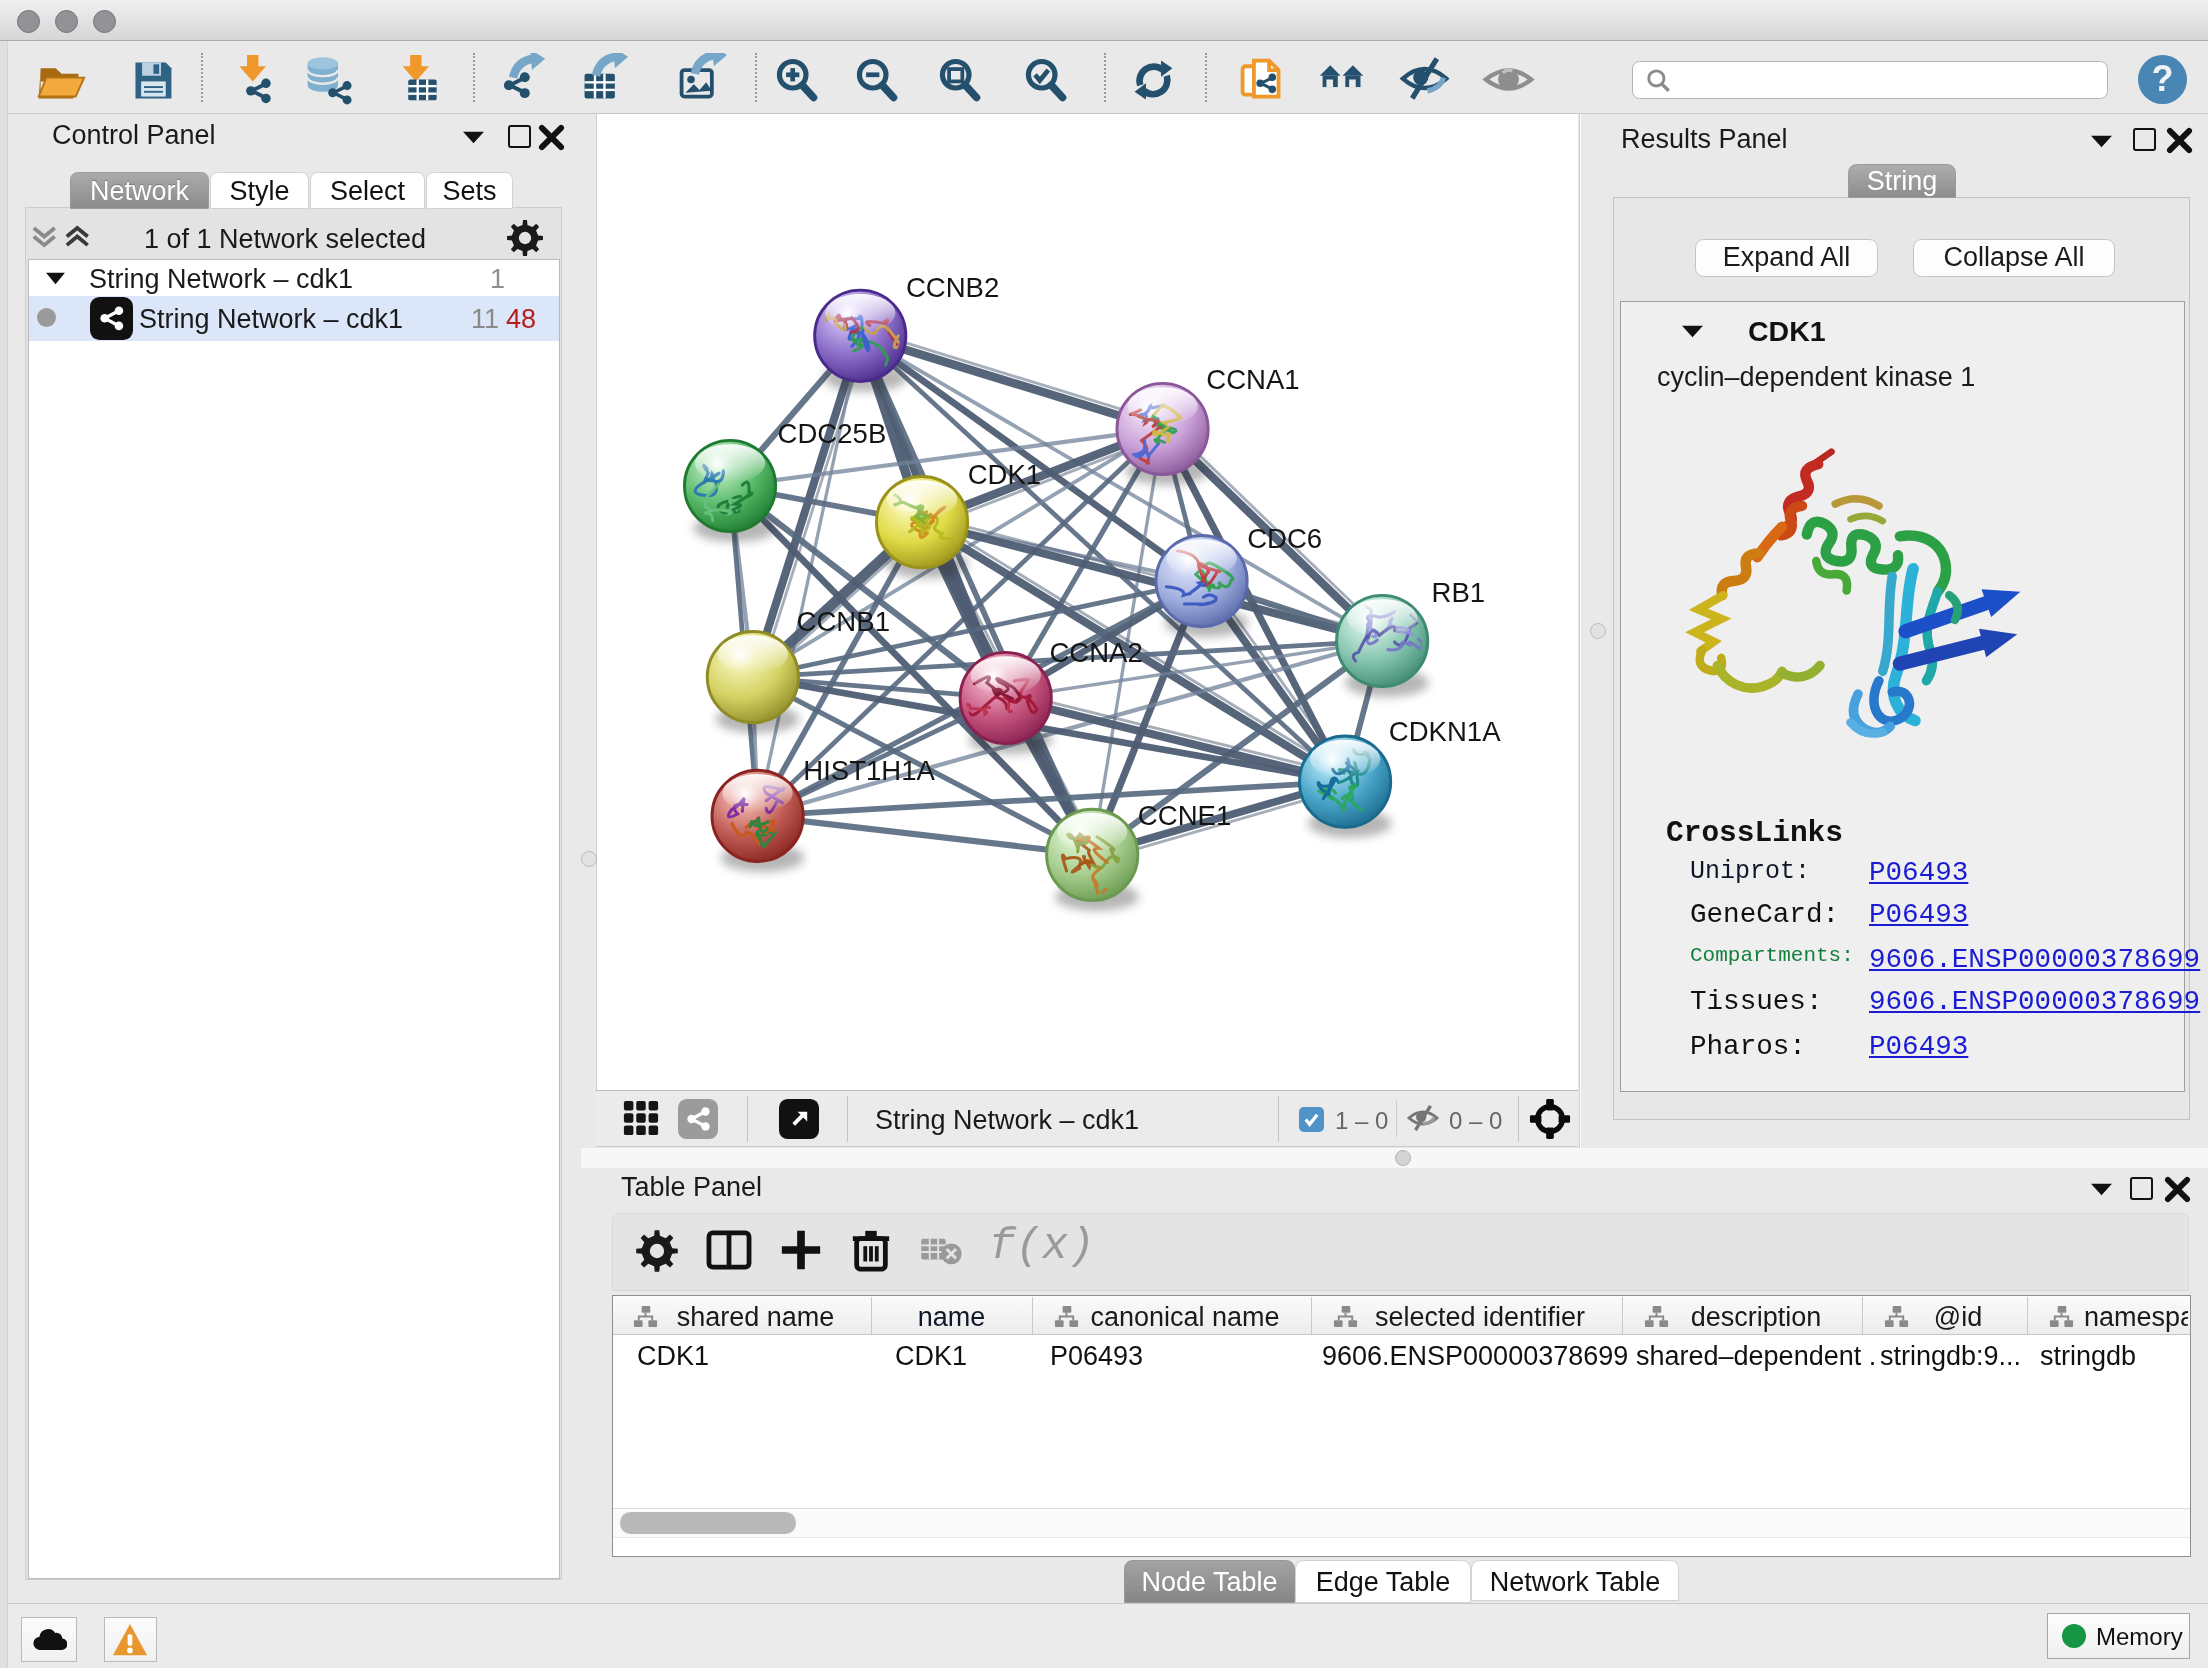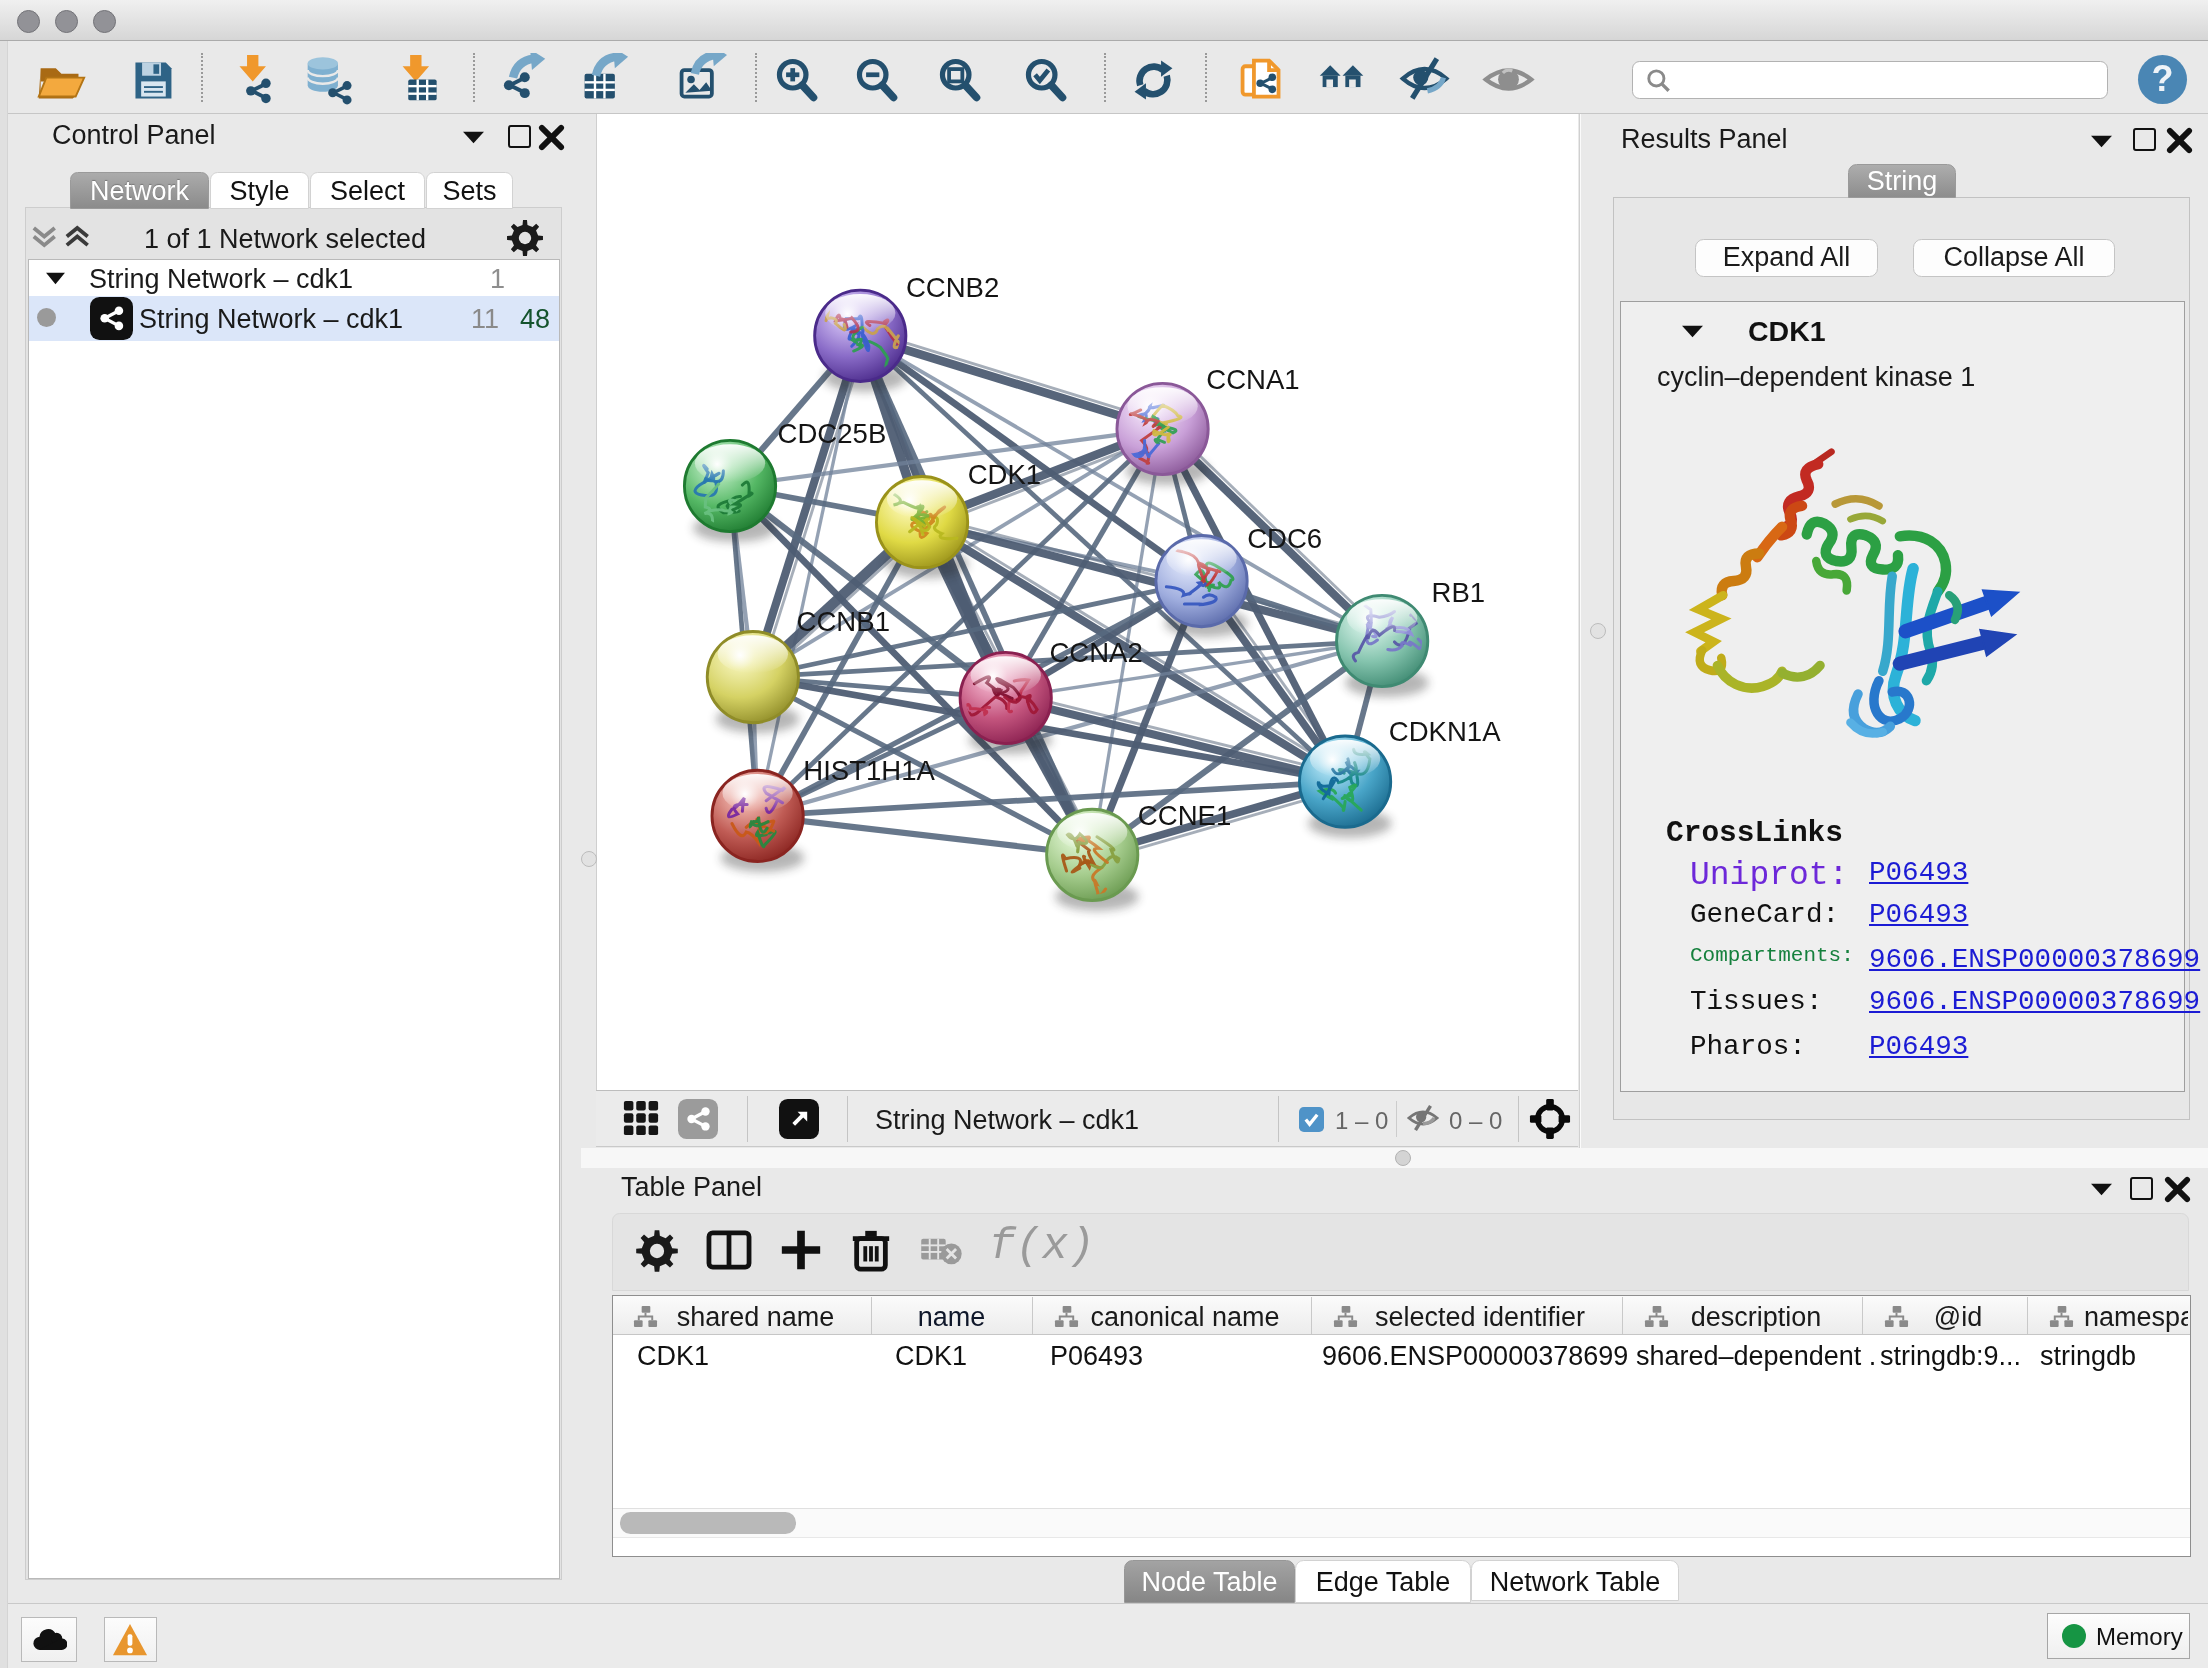--- a/index.html
+++ b/index.html
@@ -189,21 +189,21 @@
         <line x1="7" y1="15" x2="22" y2="23"></line>
       </g>
       <g fill="#fff">
         <circle cx="7" cy="15" r="4.5"></circle>
         <circle cx="22" cy="7" r="4.5"></circle>
         <circle cx="22" cy="23" r="4.5"></circle>
       </g>
     </svg>
 <div class="abs ptext" style="left:139px;top:304px">String Network – cdk1</div>
 <div class="abs" style="left:455px;top:304px;width:44px;text-align:right;font-size:27px;color:#8a8a8a">11</div>
-<div class="abs" style="left:506px;top:304px;width:44px;text-align:right;font-size:27px;color:#14532d">48</div>
+<div class="abs" style="left:506px;top:304px;width:44px;font-size:27px;color:#b91c1c">48</div>
 <div class="abs" style="left:596px;top:114px;width:982px;height:976px;background:#fff;border-left:1px solid #cfcfcf"></div>
     <svg width="982" height="976" viewBox="0 0 1033 1026" xmlns="http://www.w3.org/2000/svg" style="position:absolute;left:596px;top:114px">
       <defs>
         <filter id="nblur" x="-60%" y="-60%" width="220%" height="220%">
           <feGaussianBlur stdDeviation="5"></feGaussianBlur>
         </filter>
         <radialGradient id="gCCNB2" cx="36%" cy="26%" r="80%">
           <stop offset="0%" stop-color="#ffffff"></stop>
           <stop offset="20%" stop-color="#c6b2ec"></stop>
           <stop offset="58%" stop-color="#8a6cc8"></stop>
@@ -576,21 +576,21 @@
 <div class="abs" style="left:1848px;top:164px;width:108px;height:34px;background:linear-gradient(#adadad,#8d8d8d);border:1px solid #9a9a9a;border-radius:8.6px 8.6px 0 0;color:#fff;font-size:27px;text-align:center;line-height:33px">String</div>
 <div class="abs" style="left:1695px;top:239px;width:183px;height:38px;background:#fdfdfd;border:1.9px solid #c4c4c4;border-radius:8.6px;font-size:27px;color:#1a1a1a;text-align:center;line-height:35px">Expand All</div>
 <div class="abs" style="left:1913px;top:239px;width:202px;height:38px;background:#fdfdfd;border:1.9px solid #c4c4c4;border-radius:8.6px;font-size:27px;color:#1a1a1a;text-align:center;line-height:35px">Collapse All</div>
 <div class="abs" style="left:1620px;top:301px;width:565px;height:791px;background:#efefef;border:1.9px solid #9e9e9e"></div>
 <svg class="abs" style="left:1679px;top:321px" width="27" height="19" viewBox="0 0 28 20">
       <path d="M3,5 h22 l-11,12 z" fill="#111"></path>
     </svg>
 <div class="abs" style="left:1748px;top:315px;font-size:28.5px;font-weight:bold;color:#111">CDK1</div>
 <div class="abs ptext" style="left:1657px;top:362px">cyclin–dependent kinase 1</div>
 <div class="abs seriff" style="left:1666px;top:816px;font-size:29.5px;font-weight:bold;color:#111">CrossLinks</div>
-<div class="abs seriff" style="left:1690px;top:857px;font-size:33px;color:#6d28d9">Uniprot:</div>
+<div class="abs seriff" style="left:1690px;top:857px;font-size:25px;color:#0f172a">Uniprot:</div>
 <div class="abs seriff" style="left:1869px;top:857px;font-size:27.6px;color:#1b1bd4;text-decoration:underline">P06493</div>
 <div class="abs seriff" style="left:1690px;top:899px;font-size:27.6px;color:#111">GeneCard:</div>
 <div class="abs seriff" style="left:1869px;top:899px;font-size:27.6px;color:#1b1bd4;text-decoration:underline">P06493</div>
 <div class="abs seriff" style="left:1690px;top:944px;font-size:21px;color:#15803d">Compartments:</div>
 <div class="abs seriff" style="left:1869px;top:944px;font-size:27.6px;color:#1b1bd4;text-decoration:underline">9606.ENSP00000378699</div>
 <div class="abs seriff" style="left:1690px;top:986px;font-size:27.6px;color:#111">Tissues:</div>
 <div class="abs seriff" style="left:1869px;top:986px;font-size:27.6px;color:#1b1bd4;text-decoration:underline">9606.ENSP00000378699</div>
 <div class="abs seriff" style="left:1690px;top:1031px;font-size:27.6px;color:#111">Pharos:</div>
 <div class="abs seriff" style="left:1869px;top:1031px;font-size:27.6px;color:#1b1bd4;text-decoration:underline">P06493</div>
 <div class="abs" style="left:1590px;top:623px;width:16px;height:16px;border-radius:50%;background:#e2e2e2;border:1px solid #bcbcbc"></div>

